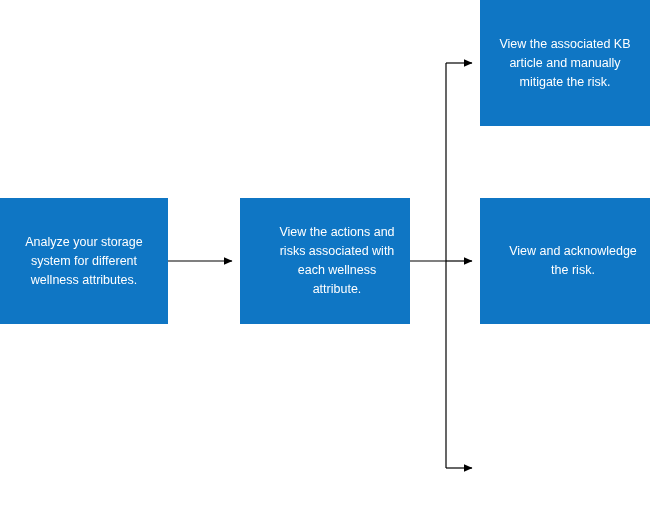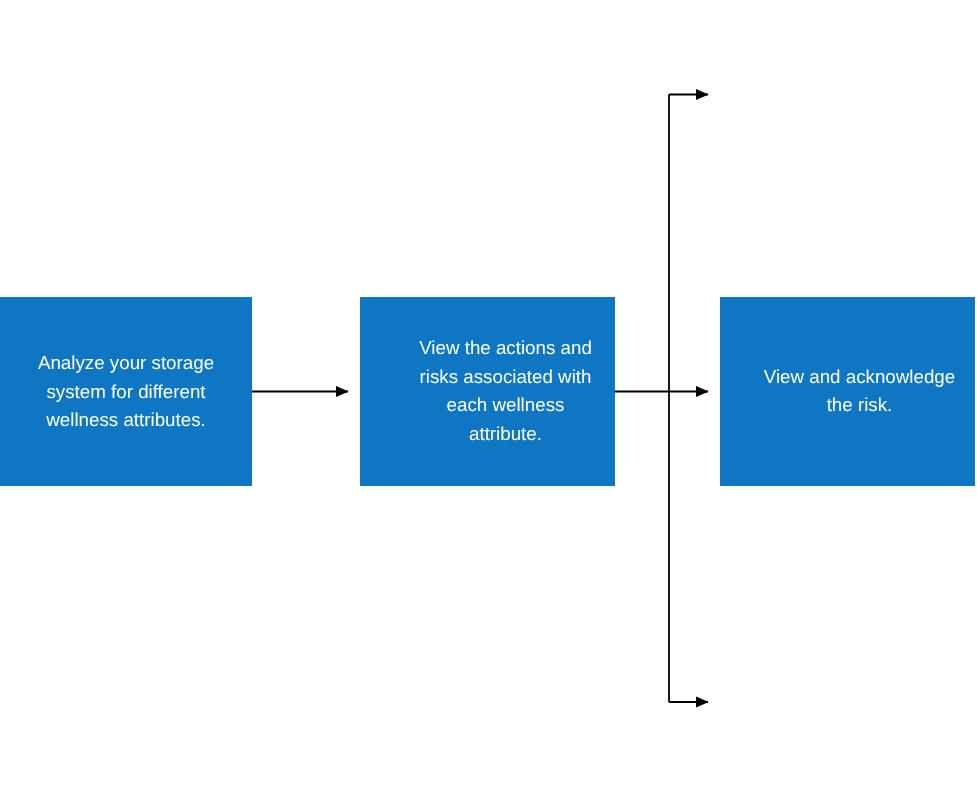--- a/index.html
+++ b/index.html
@@ -101,19 +101,22 @@
   </svg>
 
   <div class="node" id="node-analyze">
     <span>Analyze your storage system for different wellness attributes.</span>
   </div>
 
   <div class="node" id="node-view-actions">
     <span>View the actions and risks associated with each wellness attribute.</span>
   </div>
 
+  <div class="node" id="node-kb">
+    <span>View the associated KB article and manually mitigate the risk.</span>
+  </div>
 
   <div class="node" id="node-ack">
     <span>View and acknowledge the risk.</span>
   </div>
 
 
 </div>
 
 </body></html>

